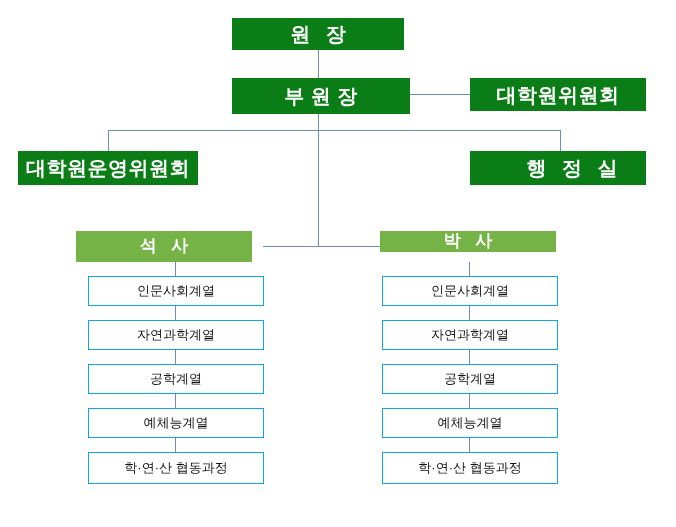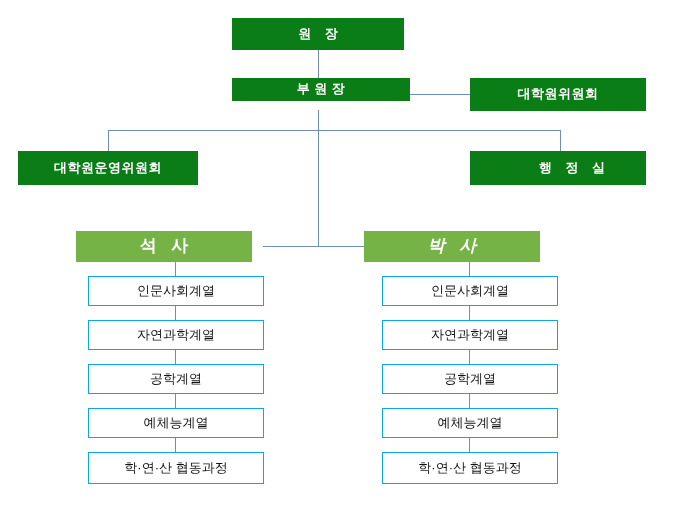--- a/index.html
+++ b/index.html
@@ -26,21 +26,21 @@
     justify-content: center;
     text-align: center;
     line-height: 1.1;
     white-space: nowrap;
   }
   
   .node.primary {
     background: #0B7D16;
     color: #ffffff;
     font-weight: bold;
-    font-size: 13px;
+    font-size: 20px;
     letter-spacing: 0.5px;
   }
   .node.primary.wide-space {
     letter-spacing: 5px;
     text-indent: 5px;
   }
   
   .node.degree {
     background: #76B346;
     color: #ffffff;
@@ -91,31 +91,31 @@
   <div class="conn v" style="left:175px; top:438px; height:14px;"></div>
 
   <div class="conn v" style="left:469px; top:262px; height:14px;"></div>
   <div class="conn v" style="left:469px; top:306px; height:14px;"></div>
   <div class="conn v" style="left:469px; top:350px; height:14px;"></div>
   <div class="conn v" style="left:469px; top:394px; height:14px;"></div>
   <div class="conn v" style="left:469px; top:438px; height:14px;"></div>
 
   <div class="node primary wide-space" style="left:232px; top:18px; width:172px; height:32px;">원  장</div>
 
-  <div class="node primary" style="left:232px; top:78px; width:178px; height:23px;">부 원 장</div>
+  <div class="node primary" style="left:232px; top:78px; width:178px; height:36px;">부 원 장</div>
 
   <div class="node primary" style="left:470px; top:78px; width:176px; height:33px;">대학원위원회</div>
 
   <div class="node primary" style="left:18px; top:151px; width:180px; height:34px;">대학원운영위원회</div>
 
   <div class="node primary wide-space" style="left:470px; top:151px; width:176px; height:34px;padding-left:28px;">행 정 실</div>
 
   <div class="node degree" style="left:76px; top:231px; width:176px; height:31px;">석  사</div>
 
-  <div class="node degree" style="left:364px; top:231px; width:176px; height:31px;font-style:italic;">박  사</div>
+  <div class="node degree" style="left:380px; top:231px; width:176px; height:21px;">박  사</div>
 
   <div class="node leaf" style="left:88px; top:276px; width:176px; height:30px;">인문사회계열</div>
   <div class="node leaf" style="left:88px; top:320px; width:176px; height:30px;">자연과학계열</div>
   <div class="node leaf" style="left:88px; top:364px; width:176px; height:30px;">공학계열</div>
   <div class="node leaf" style="left:88px; top:408px; width:176px; height:30px;">예체능계열</div>
   <div class="node leaf" style="left:88px; top:452px; width:176px; height:32px;">학·연·산 협동과정</div>
 
   <div class="node leaf" style="left:382px; top:276px; width:176px; height:30px;">인문사회계열</div>
   <div class="node leaf" style="left:382px; top:320px; width:176px; height:30px;">자연과학계열</div>
   <div class="node leaf" style="left:382px; top:364px; width:176px; height:30px;">공학계열</div>

